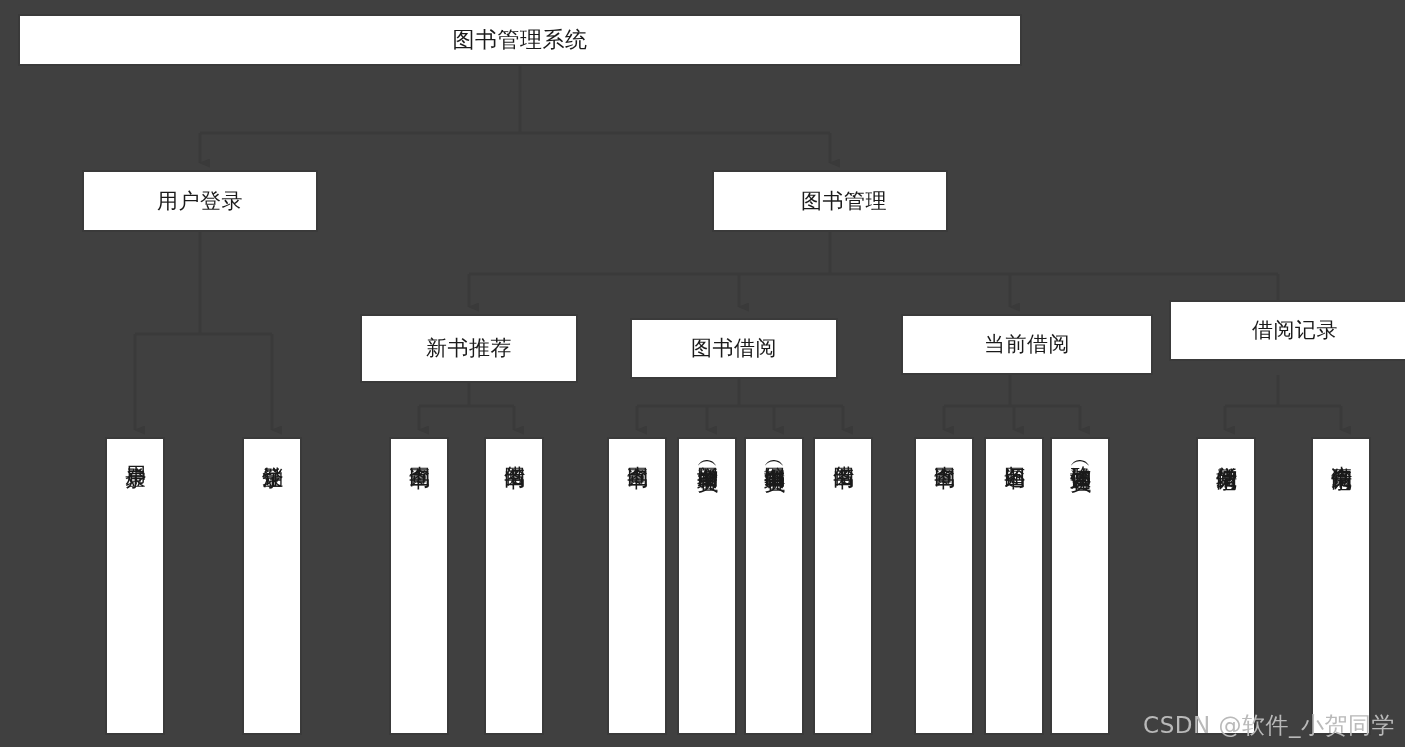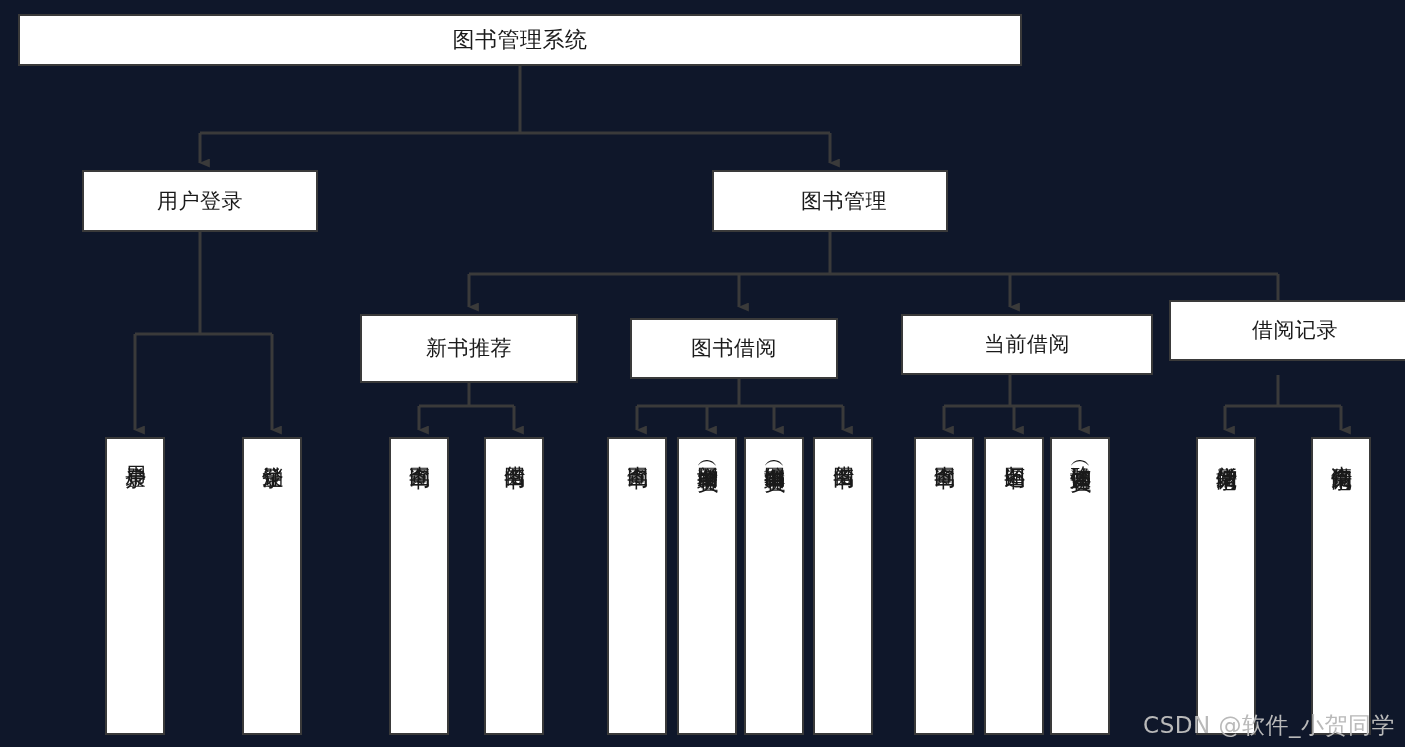--- a/index.html
+++ b/index.html
@@ -8,21 +8,21 @@
     padding: 0;
     background: #ffffff;
   }
   body {
     font-family: "DejaVu Sans", "Liberation Sans", sans-serif;
   }
   #canvas {
     position: relative;
     width: 1405px;
     height: 747px;
-    background: #0f172a;
+    background: #404040;
     overflow: hidden;
   }
   #diagram-svg {
     position: absolute;
     left: 0;
     top: 0;
     width: 1405px;
     height: 747px;
   }
   .node {

